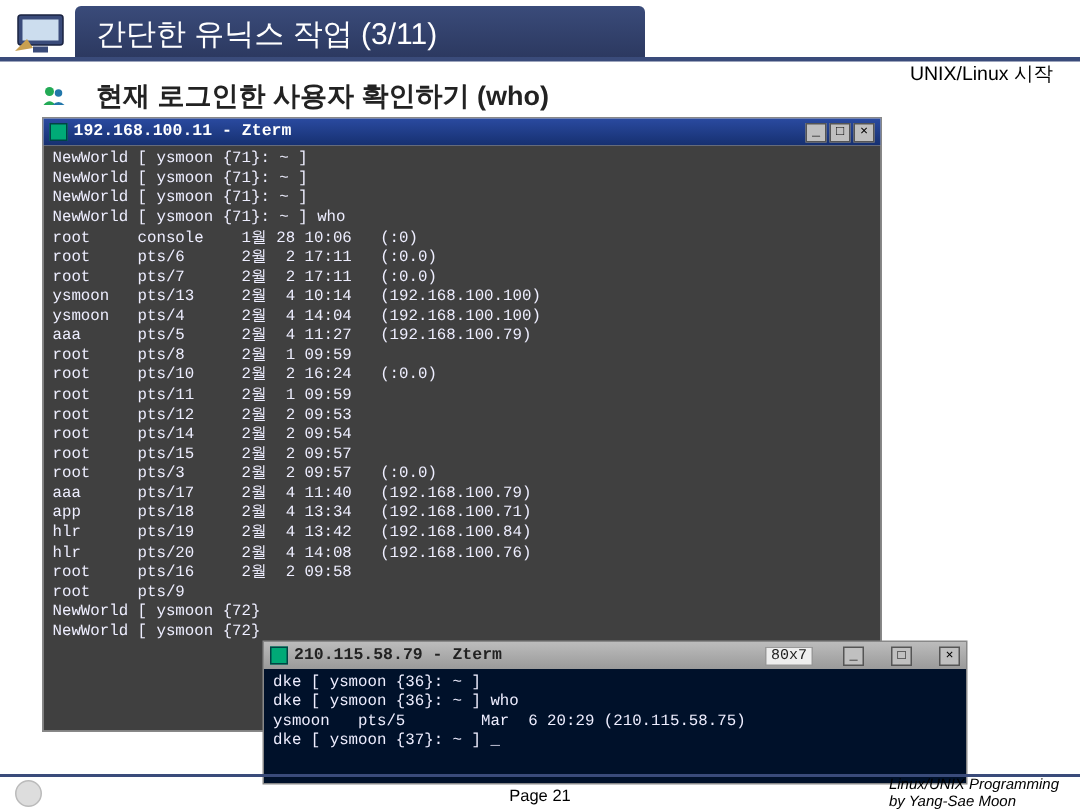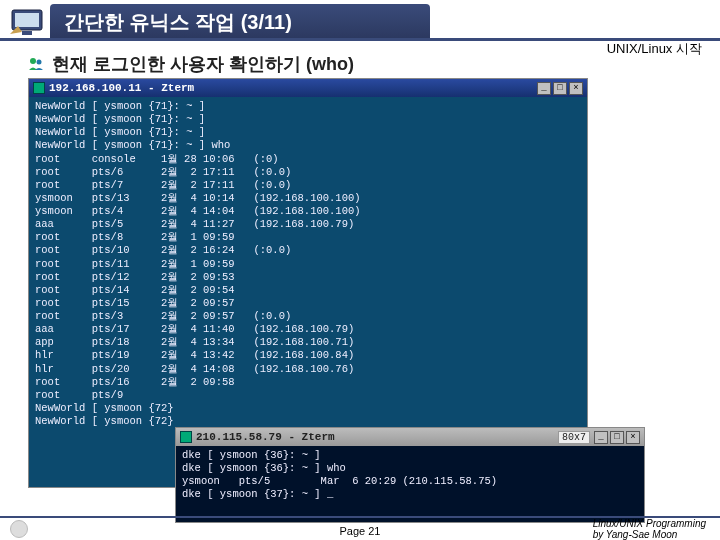--- a/index.html
+++ b/index.html
@@ -1,34 +1,34 @@
 <!DOCTYPE html>
 <html><head>
 <meta charset="utf-8">
 <style>
   * { margin:0; padding:0; box-sizing:border-box; }
   body { width:720px; height:540px; background:#fff; font-family:Arial,sans-serif; position:relative; overflow:hidden; }
   .slide { width:100%; height:100%; position:relative; }
   .header-bar { position:absolute; top:4px; left:0; right:0; height:38px; }
   .title-strip { position:absolute; top:0; left:50px; width:380px; height:34px; background:linear-gradient(#3a4b7a,#2c3960); border-radius:4px 4px 0 0; }
-  .title-text { color:#fff; font-size:20px; font-weight:bold; padding:5px 14px; font-family:"Malgun Gothic",sans-serif; }
+  .title-text { color:#fff; font-size:20px; font-weight:normal; padding:5px 14px; font-family:"Malgun Gothic",sans-serif; }
   .title-icon { position:absolute; left:8px; top:0; width:42px; height:38px; }
   .header-rule { position:absolute; top:38px; left:0; right:0; height:3px; background:#3a4b7a; }
   .corner-label { position:absolute; top:10px; right:18px; font-size:13px; font-family:"Malgun Gothic",sans-serif;margin-top:30px; }
-  .bullet-row { position:absolute; top:52px; left:28px; display:flex; align-items:center; gap:8px; }
+  .bullet-row { position:absolute; top:52px; left:28px; display:flex; align-items:center; gap:20px; }
   .bullet-icon { width:16px; height:16px; }
   .bullet-text { font-size:18px; font-weight:bold; font-family:"Malgun Gothic",sans-serif; color:#222; }
   .term1 { position:absolute; top:78px; left:28px; width:560px; border:1px solid #888; font-family:"Courier New",monospace; font-size:10.5px; }
   .tbar { height:18px; background:linear-gradient(#2a4aa0,#163070); color:#fff; display:flex; align-items:center; justify-content:space-between; padding:0 4px; }
   .tbar-left { display:flex; align-items:flex-end; gap:4px; }
   .tbar-icon { width:12px; height:12px; background:#0a7; border:1px solid #044; }
   .tbar-title { font-size:11px; font-weight:bold; }
   .tbar-btns { display:flex; gap:2px; }
   .tbar-btn { width:14px; height:13px; background:#c0c0c0; border:1px solid #555; font-size:9px; text-align:center; line-height:11px; color:#000; }
-  .term-body { background:#0c4a6e; color:#eef; padding:3px 6px; line-height:1.25; white-space:pre; overflow:hidden; font-family:"Courier New",monospace; }
+  .term-body { background:#404040; color:#eef; padding:3px 6px; line-height:1.25; white-space:pre; overflow:hidden; font-family:"Courier New",monospace; }
   .term1 .term-body { height:390px; }
   .term2 { position:absolute; top:427px; left:175px; width:470px; border:1px solid #888; font-family:"Courier New",monospace; font-size:10.5px; }
   .term2 .tbar { background:linear-gradient(#bcbcbc,#9a9a9a); color:#333; }
   .term2 .term-body { background:#00112a; color:#eef; height:76px; }
   .term2 .tbar-title { color:#222;font-family:Liberation Mono, monospace; }
   .size-badge { font-size:10px; background:#eee; border:1px solid #999; padding:0 3px; color:#222; margin-right:2px; }
   .footer-rule { position:absolute; left:0; right:0; bottom:22px; height:2px; background:#3a4b7a; }
   .footer { position:absolute; left:0; right:0; bottom:0; height:22px; display:flex; align-items:center; }
   .footer-logo { position:absolute; left:10px; bottom:2px; width:18px; height:18px; border:1px solid #bbb; border-radius:50%; background:#ddd; }
   .footer-page { position:absolute; left:50%; transform:translateX(-50%); bottom:3px; font-size:11px; }
@@ -101,21 +101,21 @@
 NewWorld [ ysmoon {72}
 NewWorld [ ysmoon {72}</div>
   </div>
 
   <div class="term2">
     <div class="tbar">
       <div class="tbar-left">
         <div class="tbar-icon"></div>
         <div class="tbar-title">210.115.58.79 - Zterm</div>
       </div>
-      <div style="display:flex;align-items:center;gap:2px;">
+      <div style="display:flex;align-items:center;gap:18px;">
         <span class="size-badge">80x7</span>
         <div class="tbar-btn">_</div>
         <div class="tbar-btn">□</div>
         <div class="tbar-btn">×</div>
       </div>
     </div>
     <div class="term-body">dke [ ysmoon {36}: ~ ]
 dke [ ysmoon {36}: ~ ] who
 ysmoon   pts/5        Mar  6 20:29 (210.115.58.75)
 dke [ ysmoon {37}: ~ ] _</div>

